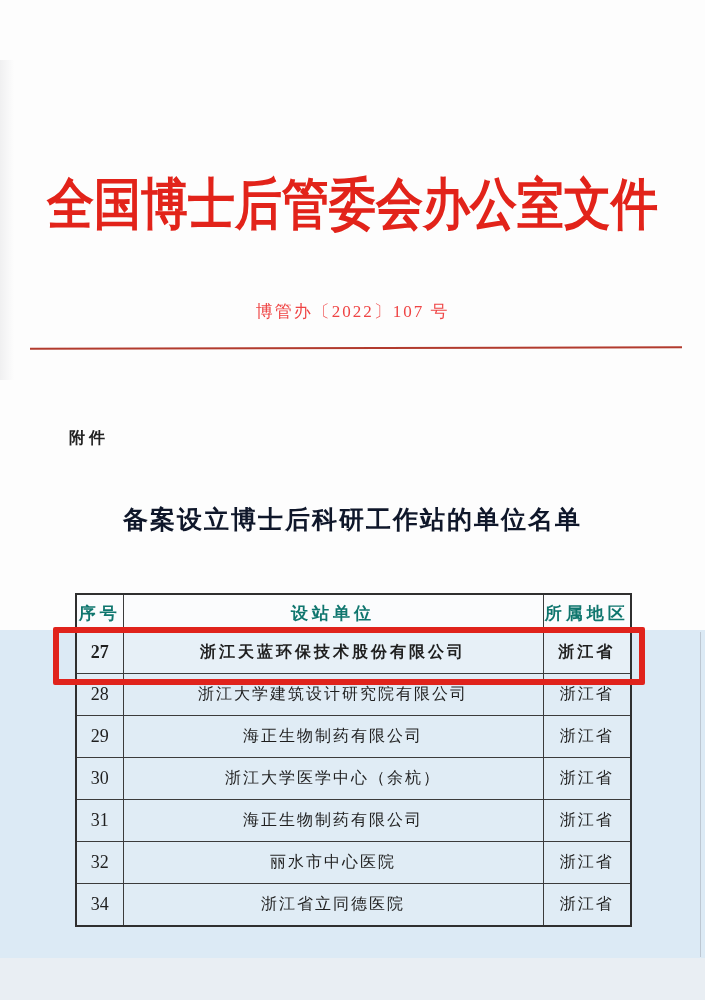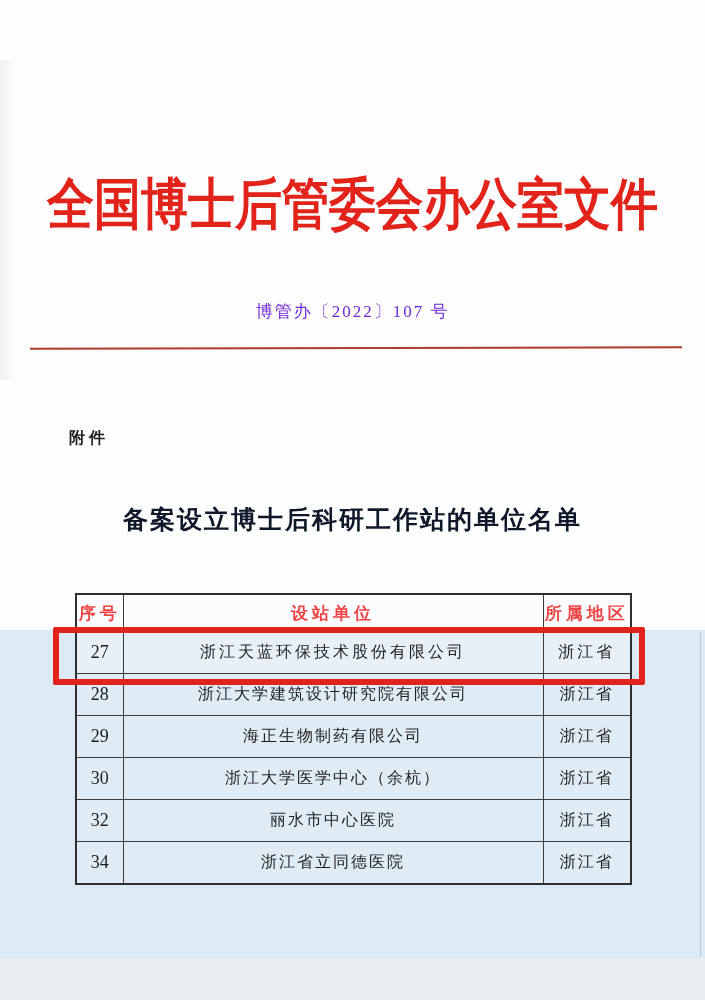--- a/index.html
+++ b/index.html
@@ -27,21 +27,21 @@
     font-size:47px;font-weight:bold;
     letter-spacing:0px;
     color:#e2231a;
     transform:scaleY(1.18);
     transform-origin:top center;
     white-space:nowrap;
   }
   .doc-number{
     position:absolute;top:300px;left:0;width:705px;
     text-align:center;
-    font-size:17px;letter-spacing:2px;color:#6d28d9;
+    font-size:17px;letter-spacing:2px;color:#ef4444;
   }
   .red-divider{
     position:absolute;top:347px;left:30px;width:652px;height:2px;
     background:#b23b2e;
     transform:rotate(-0.12deg);
   }
   .attachment-label{
     position:absolute;top:428px;left:69px;
     font-size:16px;font-weight:bold;letter-spacing:4px;color:#222;
   }
@@ -69,28 +69,28 @@
   }
   table.units th, table.units td{
     border:1px solid #3b3b3b;
     text-align:center;vertical-align:middle;
     padding:0;
     overflow:hidden;white-space:nowrap;
   }
   table.units{border:2px solid #2f2f2f;}
   table.units th{
     height:36px;background:#fbfcfd;
-    font-size:17px;font-weight:bold;letter-spacing:4px;color:#ef4444;
+    font-size:17px;font-weight:bold;letter-spacing:4px;color:#0f766e;
   }
   table.units td{
     height:41px;background:#e0ecf5;
     font-size:16px;letter-spacing:2px;color:#1f1f1f;
   }
   table.units td.serial{font-size:18px;letter-spacing:0;}
-  tr.highlighted td{font-weight:normal;letter-spacing:3px;background:#e7f0f7;}
+  tr.highlighted td{font-weight:bold;letter-spacing:3px;background:#e7f0f7;}
   tr.highlighted td.serial{letter-spacing:0;}
   .highlight-box{
     position:absolute;left:53px;top:627px;width:580px;height:46px;
     border:6px solid #e0231c;
     border-radius:2px;
     pointer-events:none;
   }
 </style>
 </head>
 <body>
@@ -141,20 +141,25 @@
         <td class="serial">29</td>
         <td>海正生物制药有限公司</td>
         <td>浙江省</td>
       </tr>
       <tr>
         <td class="serial">30</td>
         <td>浙江大学医学中心（余杭）</td>
         <td>浙江省</td>
       </tr>
       <tr>
+        <td class="serial">31</td>
+        <td>海正生物制药有限公司</td>
+        <td>浙江省</td>
+      </tr>
+      <tr>
         <td class="serial">32</td>
         <td>丽水市中心医院</td>
         <td>浙江省</td>
       </tr>
       <tr>
         <td class="serial">34</td>
         <td>浙江省立同德医院</td>
         <td>浙江省</td>
       </tr>
     </tbody>

